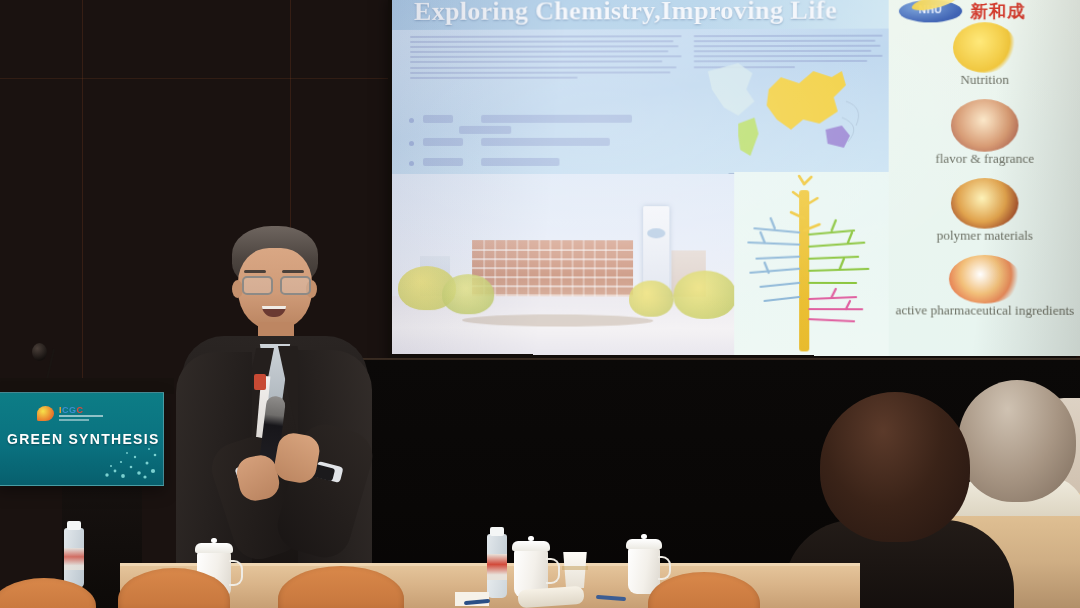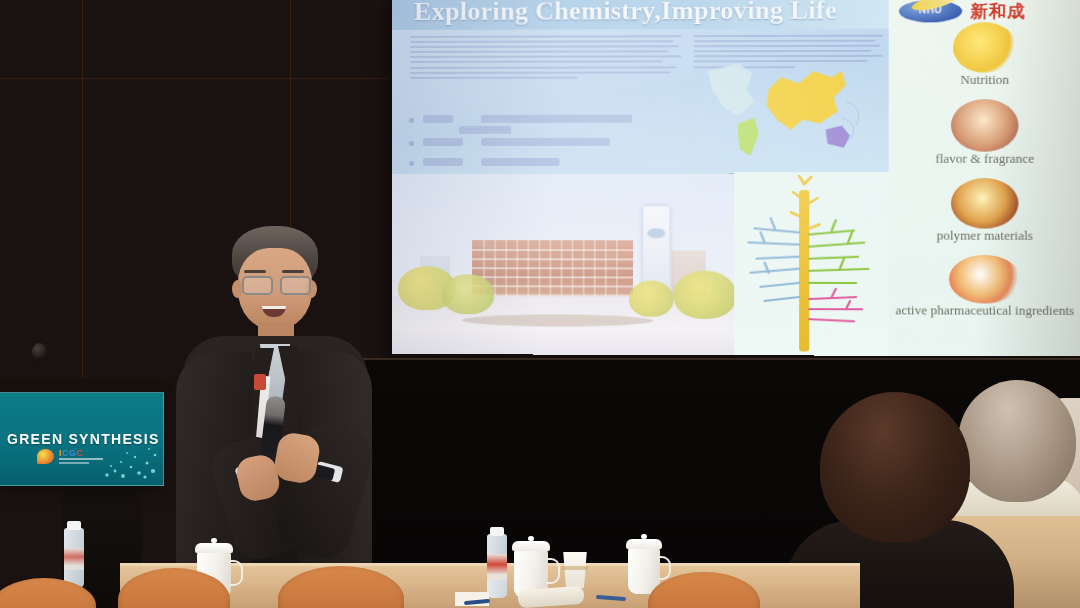--- a/index.html
+++ b/index.html
@@ -105,21 +105,21 @@
   .podium{position:absolute;left:-4px;top:392px;width:166px;height:92px;
      background:linear-gradient(180deg,#0d7d86 0%,#0a7280 55%,#075f6d 100%);
      border:1px solid rgba(255,255,255,.25);box-shadow:0 6px 14px rgba(0,0,0,.35);}
   .podium-top{position:absolute;left:-10px;top:378px;width:184px;height:16px;background:#17110e;}
   .podium-base{position:absolute;left:62px;top:484px;width:80px;height:124px;
      background:linear-gradient(180deg,#171210,#0d0a08);}
   .podium-side{position:absolute;left:-6px;top:392px;width:14px;height:92px;
      background:linear-gradient(90deg,#05545f,#0a7280);}
   .podium-txt{position:absolute;left:10px;top:38px;font-size:14px;font-weight:bold;color:#ffffff;
      letter-spacing:1.3px;text-shadow:0 1px 2px rgba(0,0,0,.35);}
-  .pod-logo{position:absolute;left:40px;top:10px;width:72px;height:22px;margin-top:43px;}
+  .pod-logo{position:absolute;left:40px;top:10px;width:72px;height:22px;}
   .pl-leaf{position:absolute;left:0;top:3px;width:17px;height:15px;border-radius:50% 50% 50% 10%;
      background:radial-gradient(circle at 35% 35%,#f6e14a,#e8732a 72%);}
   .pl-icc{position:absolute;left:22px;top:2px;font-size:9px;font-weight:bold;letter-spacing:.5px;}
   .pl-icc span:nth-child(1){color:#f0a32c;}
   .pl-icc span:nth-child(2){color:#3e8ed0;}
   .pl-icc span:nth-child(3){color:#e04a3a;}
   .pl-sub{position:absolute;left:22px;top:12px;width:44px;height:2px;background:rgba(255,255,255,.55);}
   .pl-sub2{position:absolute;left:22px;top:16px;width:30px;height:2px;background:rgba(255,255,255,.45);}
   .pod-dots{position:absolute;right:4px;bottom:4px;width:58px;height:34px;opacity:.85;}
   .mic-stem{position:absolute;left:44px;top:348px;width:2px;height:40px;

